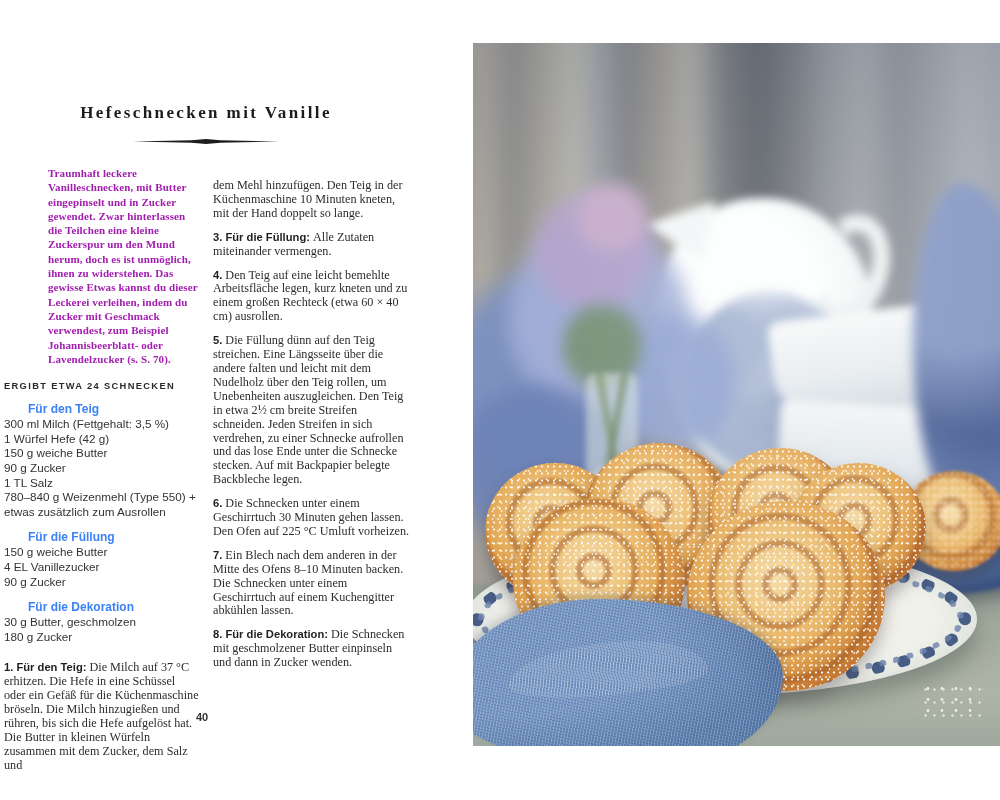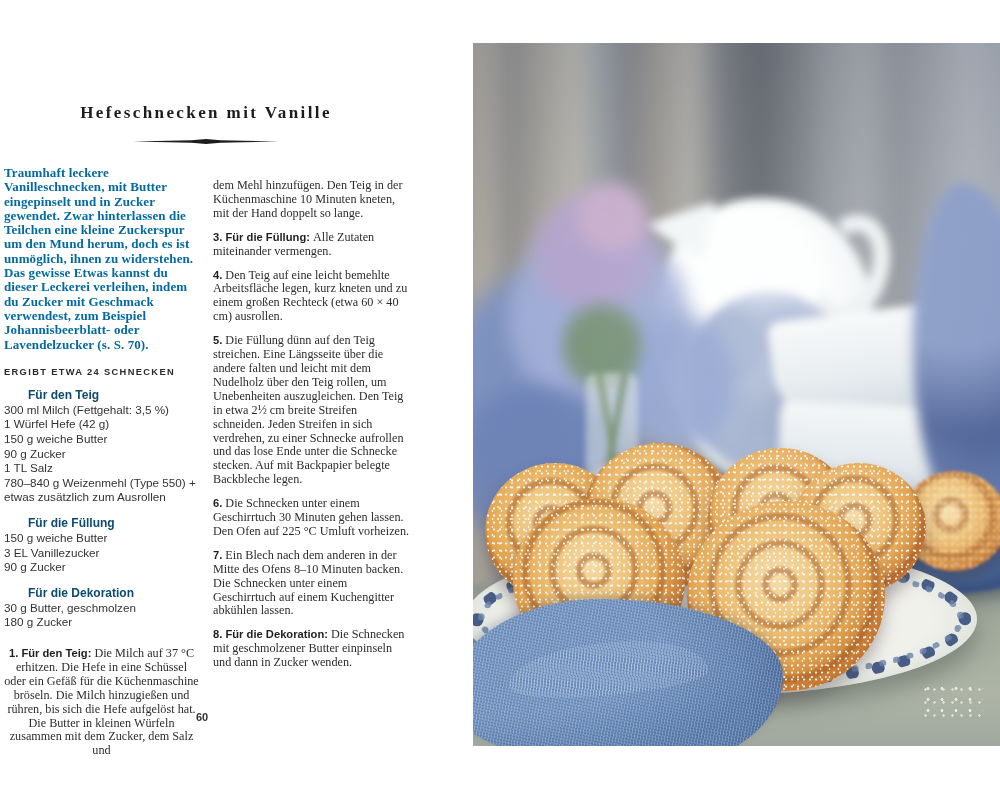--- a/index.html
+++ b/index.html
@@ -13,31 +13,31 @@
     font-family:"Liberation Serif", serif; font-weight:bold; font-size:17px;
     letter-spacing:2.4px; color:#1c1c1c; }
   .title-divider { position:absolute; top:139px; left:133px; width:146px; height:5px;
     background:#1d1d1d;
     clip-path:polygon(0% 50%, 40% 24%, 50% 0%, 60% 24%, 100% 50%, 60% 76%, 50% 100%, 40% 76%); }
 
   .col { position:absolute; color:#2e2e2e; }
   .col-left  { left:4px;  top:166px; width:195px; }
   .col-right { left:213px; top:167px; width:198px; }
 
-  .intro { font-weight:bold; font-size:13px; line-height:14.3px; color:#0369a1;
-           letter-spacing:0.1px; }
+  .intro { font-weight:bold; font-size:11px; line-height:14.3px; color:#a21caf;
+           letter-spacing:0.1px;margin-left:44px; }
   .yield { margin-top:15px; font-family:"Liberation Sans", sans-serif; font-weight:bold;
            font-size:9.3px; letter-spacing:1.35px; color:#2a2a2a; }
   .group { margin-top:11px; }
   .group-heading { font-family:"Liberation Sans", sans-serif; font-weight:bold;
-                   font-size:12px; line-height:15px; color:#0c4a6e;padding-left:24px; }
+                   font-size:12px; line-height:15px; color:#3b82f6;padding-left:24px; }
   .ing { font-family:"Liberation Sans", sans-serif; font-size:11.7px; line-height:14.6px;
          color:#333; }
   .step { margin-top:10px; font-size:12.2px; line-height:13.9px; color:#2c2c2c; }
-  .col-left .step { margin-top:17px;text-align:center; }
+  .col-left .step { margin-top:17px; }
   .lead { font-family:"Liberation Sans", sans-serif; font-weight:bold; font-size:11.2px;
           color:#1f1f1f; margin-right:3px; }
   .page-number { position:absolute; left:182px; top:711px; width:40px; text-align:center;
     font-family:"Liberation Sans", sans-serif; font-weight:bold; font-size:11px; color:#333; }
 
   
   .photo { position:absolute; left:473px; top:43px; width:527px; height:703px;
            overflow:hidden; background:#99a0a4; }
   .photo * { position:absolute; }
 
@@ -184,21 +184,21 @@
         <div class="ing">1 Würfel Hefe (42 g)</div>
         <div class="ing">150 g weiche Butter</div>
         <div class="ing">90 g Zucker</div>
         <div class="ing">1 TL Salz</div>
         <div class="ing">780–840 g Weizenmehl (Type 550) + etwas zusätzlich zum Ausrollen</div>
       </div>
 
       <div class="group">
         <div class="group-heading">Für die Füllung</div>
         <div class="ing">150 g weiche Butter</div>
-        <div class="ing">3 EL Vanillezucker</div>
+        <div class="ing">4 EL Vanillezucker</div>
         <div class="ing">90 g Zucker</div>
       </div>
 
       <div class="group">
         <div class="group-heading">Für die Dekoration</div>
         <div class="ing">30 g Butter, geschmolzen</div>
         <div class="ing">180 g Zucker</div>
       </div>
 
       <p class="step"><span class="lead">1. Für den Teig:</span><span>Die Milch auf 37 °C erhitzen. Die Hefe in eine Schüssel oder ein Gefäß für die Küchenmaschine bröseln. Die Milch hinzugießen und rühren, bis sich die Hefe aufgelöst hat. Die Butter in kleinen Würfeln zusammen mit dem Zucker, dem Salz und</span></p>
@@ -207,21 +207,21 @@
     <div class="col col-right">
       <p class="step" style="margin-top:12px;"><span>dem Mehl hinzufügen. Den Teig in der Küchenmaschine 10 Minuten kneten, mit der Hand doppelt so lange.</span></p>
       <p class="step"><span class="lead">3. Für die Füllung:</span><span>Alle Zutaten miteinander vermengen.</span></p>
       <p class="step"><span class="lead">4.</span><span>Den Teig auf eine leicht bemehlte Arbeitsfläche legen, kurz kneten und zu einem großen Rechteck (etwa 60 × 40 cm) ausrollen.</span></p>
       <p class="step"><span class="lead">5.</span><span>Die Füllung dünn auf den Teig streichen. Eine Längsseite über die andere falten und leicht mit dem Nudelholz über den Teig rollen, um Unebenheiten auszugleichen. Den Teig in etwa 2½ cm breite Streifen schneiden. Jeden Streifen in sich verdrehen, zu einer Schnecke aufrollen und das lose Ende unter die Schnecke stecken. Auf mit Backpapier belegte Backbleche legen.</span></p>
       <p class="step"><span class="lead">6.</span><span>Die Schnecken unter einem Geschirrtuch 30 Minuten gehen lassen. Den Ofen auf 225 °C Umluft vorheizen.</span></p>
       <p class="step"><span class="lead">7.</span><span>Ein Blech nach dem anderen in der Mitte des Ofens 8–10 Minuten backen. Die Schnecken unter einem Geschirrtuch auf einem Kuchengitter abkühlen lassen.</span></p>
       <p class="step"><span class="lead">8. Für die Dekoration:</span><span>Die Schnecken mit geschmolzener Butter einpinseln und dann in Zucker wenden.</span></p>
     </div>
 
-    <div class="page-number">60</div>
+    <div class="page-number">40</div>
   </section>
 
   <section class="photo" title="Sugar-coated vanilla yeast buns on a blue-and-white patterned plate with a denim-blue linen napkin; blurred background of blue hydrangeas in a glass vase, a white ceramic pitcher and stacked white teacups in front of weathered wood">
     <div class="wood"></div>
     <div class="wood-shade"></div>
 
     <div class="pitcher">
       <div class="pitcher-body"></div>
       <div class="pitcher-spout"></div>
       <div class="pitcher-handle"></div>

